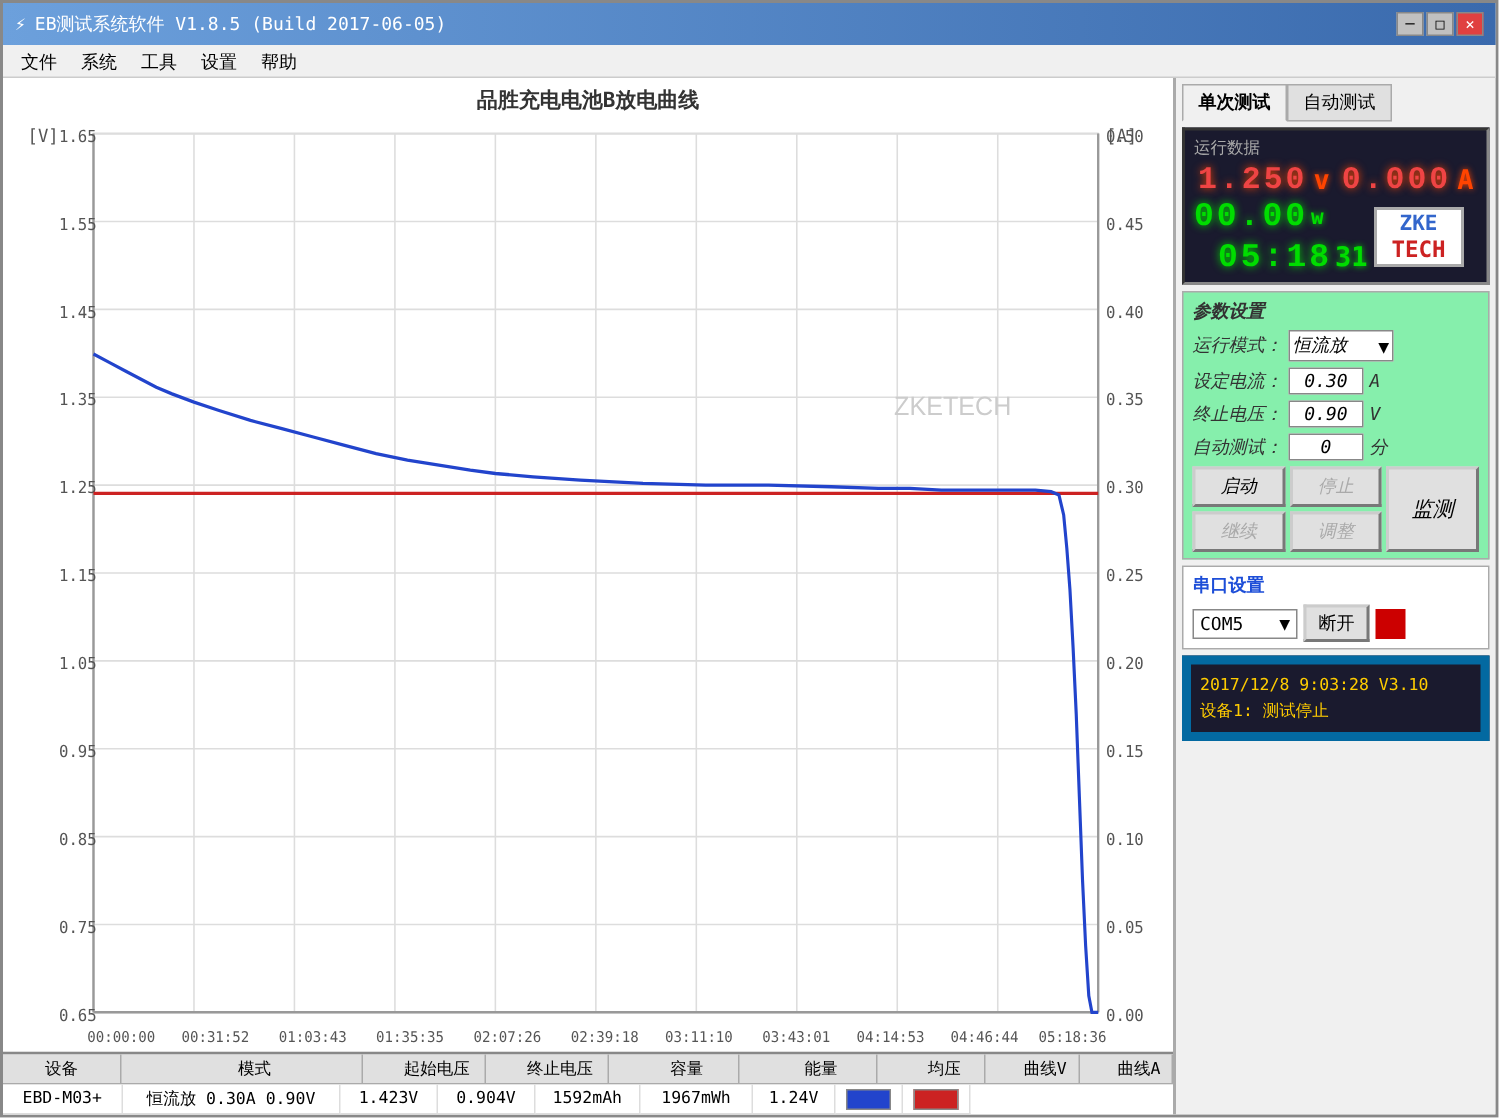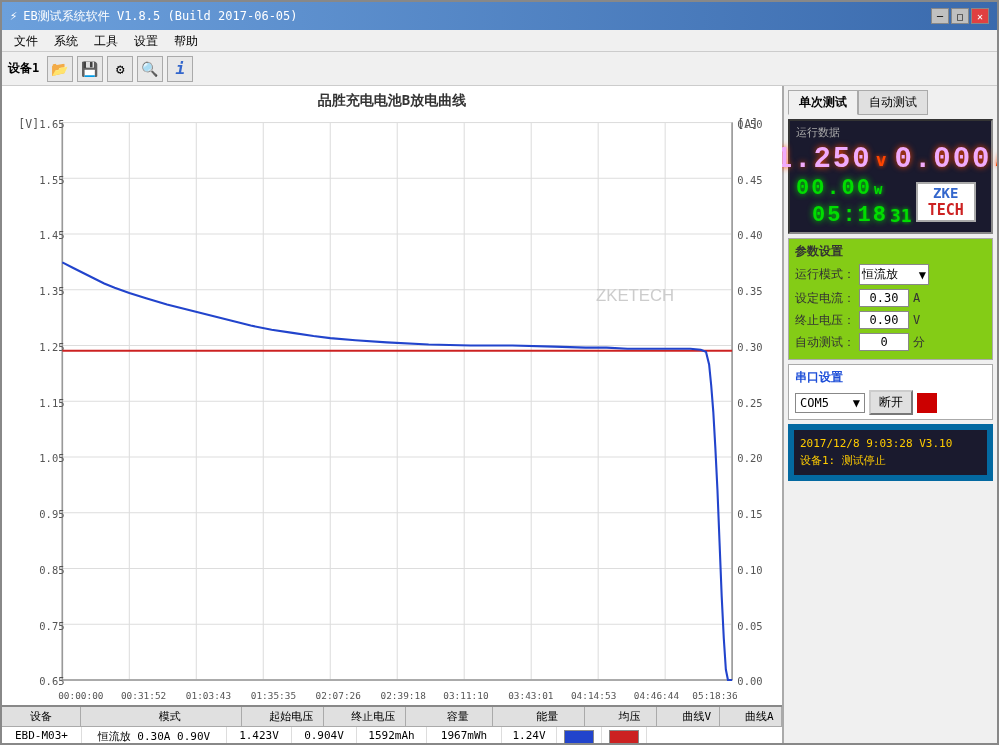--- a/index.html
+++ b/index.html
@@ -173,23 +173,23 @@
       padding: 4px 6px;
     }
     .running-data-row {
       display: flex;
       gap: 4px;
       justify-content: center;
       align-items: center;
     }
     .digit-display {
       font-family: 'Courier New', monospace;
-      font-size: 29px;
-      font-weight: bold;
-      color: #f0abfc;
+      font-size: 21px;
+      font-weight: bold;
+      color: #ef4444;
       letter-spacing: 2px;
       text-shadow: 0 0 6px #ff4400;
     }
     .digit-display.green {
       color: #00dd00;
       text-shadow: 0 0 6px #00dd00;
     }
     .digit-unit {
       font-size: 18px;
       font-weight: bold;
@@ -214,22 +214,23 @@
       flex-direction: column;
       align-items: center;
       justify-content: center;
       font-size: 11px;
       font-weight: bold;
     }
     .zke-logo span:first-child { color: #3366cc; font-size: 14px; }
     .zke-logo span:last-child { color: #cc2222; font-size: 15px; }
     .param-section {
       border: 1px solid #aaa;
-      background: #84cc16;
+      background: #86efac;
       padding: 4px 6px;
+      font-style: italic;
     }
     .param-title {
       font-size: 12px;
       font-weight: bold;
       color: #333;
       margin-bottom: 4px;
     }
     .param-row {
       display: flex;
       align-items: center;
@@ -345,28 +346,20 @@
   </div>
 
   <div class="menu-bar">
     <div class="menu-item">文件</div>
     <div class="menu-item">系统</div>
     <div class="menu-item">工具</div>
     <div class="menu-item">设置</div>
     <div class="menu-item">帮助</div>
   </div>
 
-  <div class="toolbar">
-    <span class="toolbar-label">设备1</span>
-    <div class="toolbar-btn">📂</div>
-    <div class="toolbar-btn">💾</div>
-    <div class="toolbar-btn">⚙</div>
-    <div class="toolbar-btn">🔍</div>
-    <div class="toolbar-btn" style="color:#3366cc; font-size:16px; font-weight:bold; font-style:italic;">i</div>
-  </div>
 
   <div class="main-area">
 
     <div style="flex:1; display:flex; flex-direction:column; overflow:hidden;">
 
       <div class="chart-area">
         <div class="chart-title">品胜充电电池B放电曲线</div>
         <div class="chart-container">
           <svg class="chart-svg" viewBox="0 0 730 560" preserveAspectRatio="none">
 
@@ -532,20 +525,27 @@
           <div class="param-value">0.90</div>
           <span class="param-unit">V</span>
         </div>
 
         <div class="param-row">
           <span class="param-label">自动测试：</span>
           <div class="param-value">0</div>
           <span class="param-unit">分</span>
         </div>
 
+        <div class="control-buttons">
+          <div class="ctrl-btn">启动</div>
+          <div class="ctrl-btn disabled">停止</div>
+          <div class="ctrl-btn" style="grid-row: 1 / 3; grid-column: 3; display:flex; align-items:center; justify-content:center; font-size:14px;">监测</div>
+          <div class="ctrl-btn disabled">继续</div>
+          <div class="ctrl-btn disabled">调整</div>
+        </div>
       </div>
 
       <div class="serial-section">
         <div class="serial-title">串口设置</div>
         <div class="serial-row">
           <div class="serial-select">
             <span>COM5</span>
             <span>▼</span>
           </div>
           <div class="serial-disconnect">断开</div>

